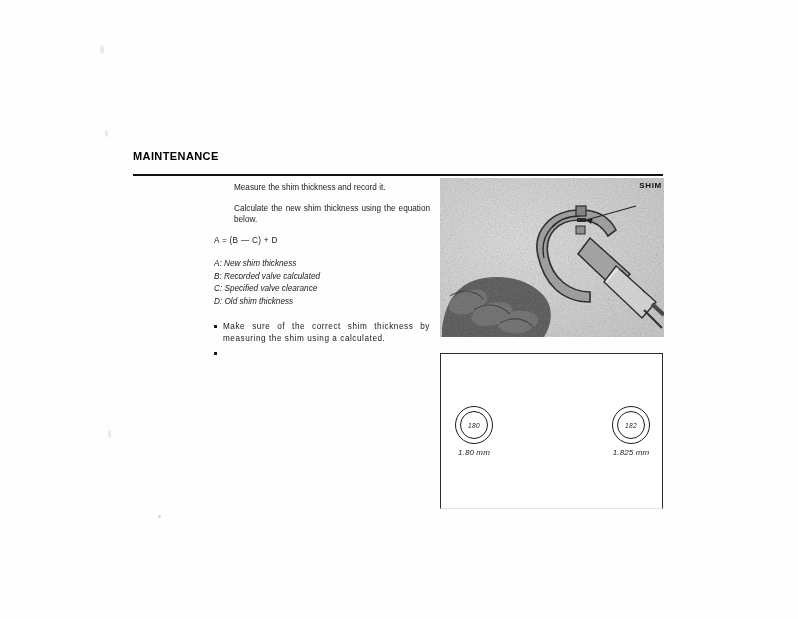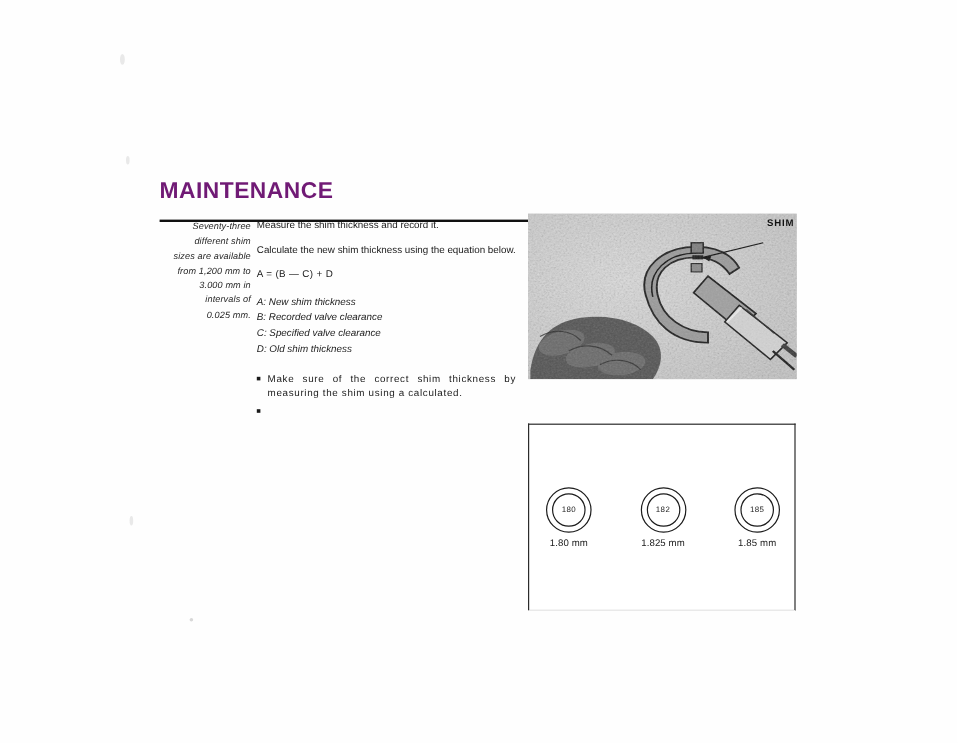--- a/index.html
+++ b/index.html
@@ -33,24 +33,24 @@
   }
 
   
   #doc-header {
     position: absolute;
     left: 133px;
     top: 150px;
     width: 530px;
   }
   #doc-header .title {
-    font-size: 19px;
+    font-size: 11px;
     font-weight: 700;
     letter-spacing: 0.4px;
-    color: #701a75;
+    color: #000000;
     line-height: 1.1;
     padding-bottom: 12px;
   }
   #doc-header .rule {
     height: 2.4px;
     background: #111111;
     width: 100%;
   }
 
   
@@ -73,20 +73,21 @@
     left: 214px;
     top: 182px;
     width: 216px;
     font-size: 8.2px;
     line-height: 1.42;
     color: #1a1a1a;
   }
   #body-column .para {
     margin-bottom: 9px;
     text-align: justify;
+    margin-left: 20px;
   }
   #body-column .para.no-justify {
     text-align: left;
   }
   #body-column .equation {
     margin-top: 2px;
     margin-bottom: 11px;
     letter-spacing: 0.3px;
   }
   #body-column .deflist {
@@ -119,21 +120,21 @@
   #bullet-list li .wide {
     letter-spacing: 0.55px;
   }
 
   
   #photo-figure {
     position: absolute;
     left: 440px;
     top: 178px;
     width: 224px;
-    height: 138px;
+    height: 159px;
     overflow: hidden;
     background: #cfcfcf;
   }
   #photo-canvas {
     position: absolute;
     inset: 0;
     width: 100%;
     height: 100%;
     display: block;
   }
@@ -163,20 +164,21 @@
     box-sizing: border-box;
   }
   #shim-row {
     position: absolute;
     left: 8px;
     top: 52px;
     width: 207px;
     display: flex;
     justify-content: space-between;
     align-items: flex-start;
+    font-style: italic;
   }
   .shim-item {
     width: 50px;
     text-align: center;
   }
   .shim-disc {
     position: relative;
     width: 38px;
     height: 38px;
     margin: 0 auto 4px auto;
@@ -223,41 +225,32 @@
   <div class="speckle" style="left:100px; top:45px; width:4px; height:9px;"></div>
   <div class="speckle" style="left:105px; top:130px; width:3px; height:7px;"></div>
   <div class="speckle" style="left:108px; top:430px; width:3px; height:8px;"></div>
   <div class="speckle" style="left:158px; top:515px; width:3px; height:3px; background:#d8d8d8;"></div>
 
   <div id="doc-header">
     <div class="title">MAINTENANCE</div>
     <div class="rule"></div>
   </div>
 
-  <div id="side-note">
-    <div>Seventy-three</div>
-    <div>different shim</div>
-    <div>sizes are available</div>
-    <div>from 1,200 mm to</div>
-    <div>3.000 mm in</div>
-    <div>intervals of</div>
-    <div>0.025 mm.</div>
-  </div>
 
   <div id="body-column">
 
     <div class="para no-justify">Measure the shim thickness and record it.</div>
 
     <div class="para">Calculate the new shim thickness using the equation below.</div>
 
     <div class="equation">A = (B — C) + D</div>
 
     <div class="deflist">
       <div class="defrow">A: New shim thickness</div>
-      <div class="defrow">B: Recorded valve clearance</div>
+      <div class="defrow">B: Recorded valve calculated</div>
       <div class="defrow">C: Specified valve clearance</div>
       <div class="defrow">D: Old shim thickness</div>
     </div>
 
     <ul id="bullet-list">
       <li>
         <span class="bullet-dot"></span>
         <span class="wide">Make sure of the correct shim thickness by measuring the shim using a calculated.</span>
       </li>
       <li>
@@ -357,26 +350,18 @@
 
       <div class="shim-item">
         <div class="shim-disc">
           <div class="ring-outer"></div>
           <div class="ring-inner"></div>
           <div class="shim-number">182</div>
         </div>
         <div class="shim-label">1.825 mm</div>
       </div>
 
-      <div class="shim-item">
-        <div class="shim-disc">
-          <div class="ring-outer"></div>
-          <div class="ring-inner"></div>
-          <div class="shim-number">185</div>
-        </div>
-        <div class="shim-label">1.85 mm</div>
-      </div>
 
 
     </div>
   </div>
 
 </div>
 
 </body></html>

